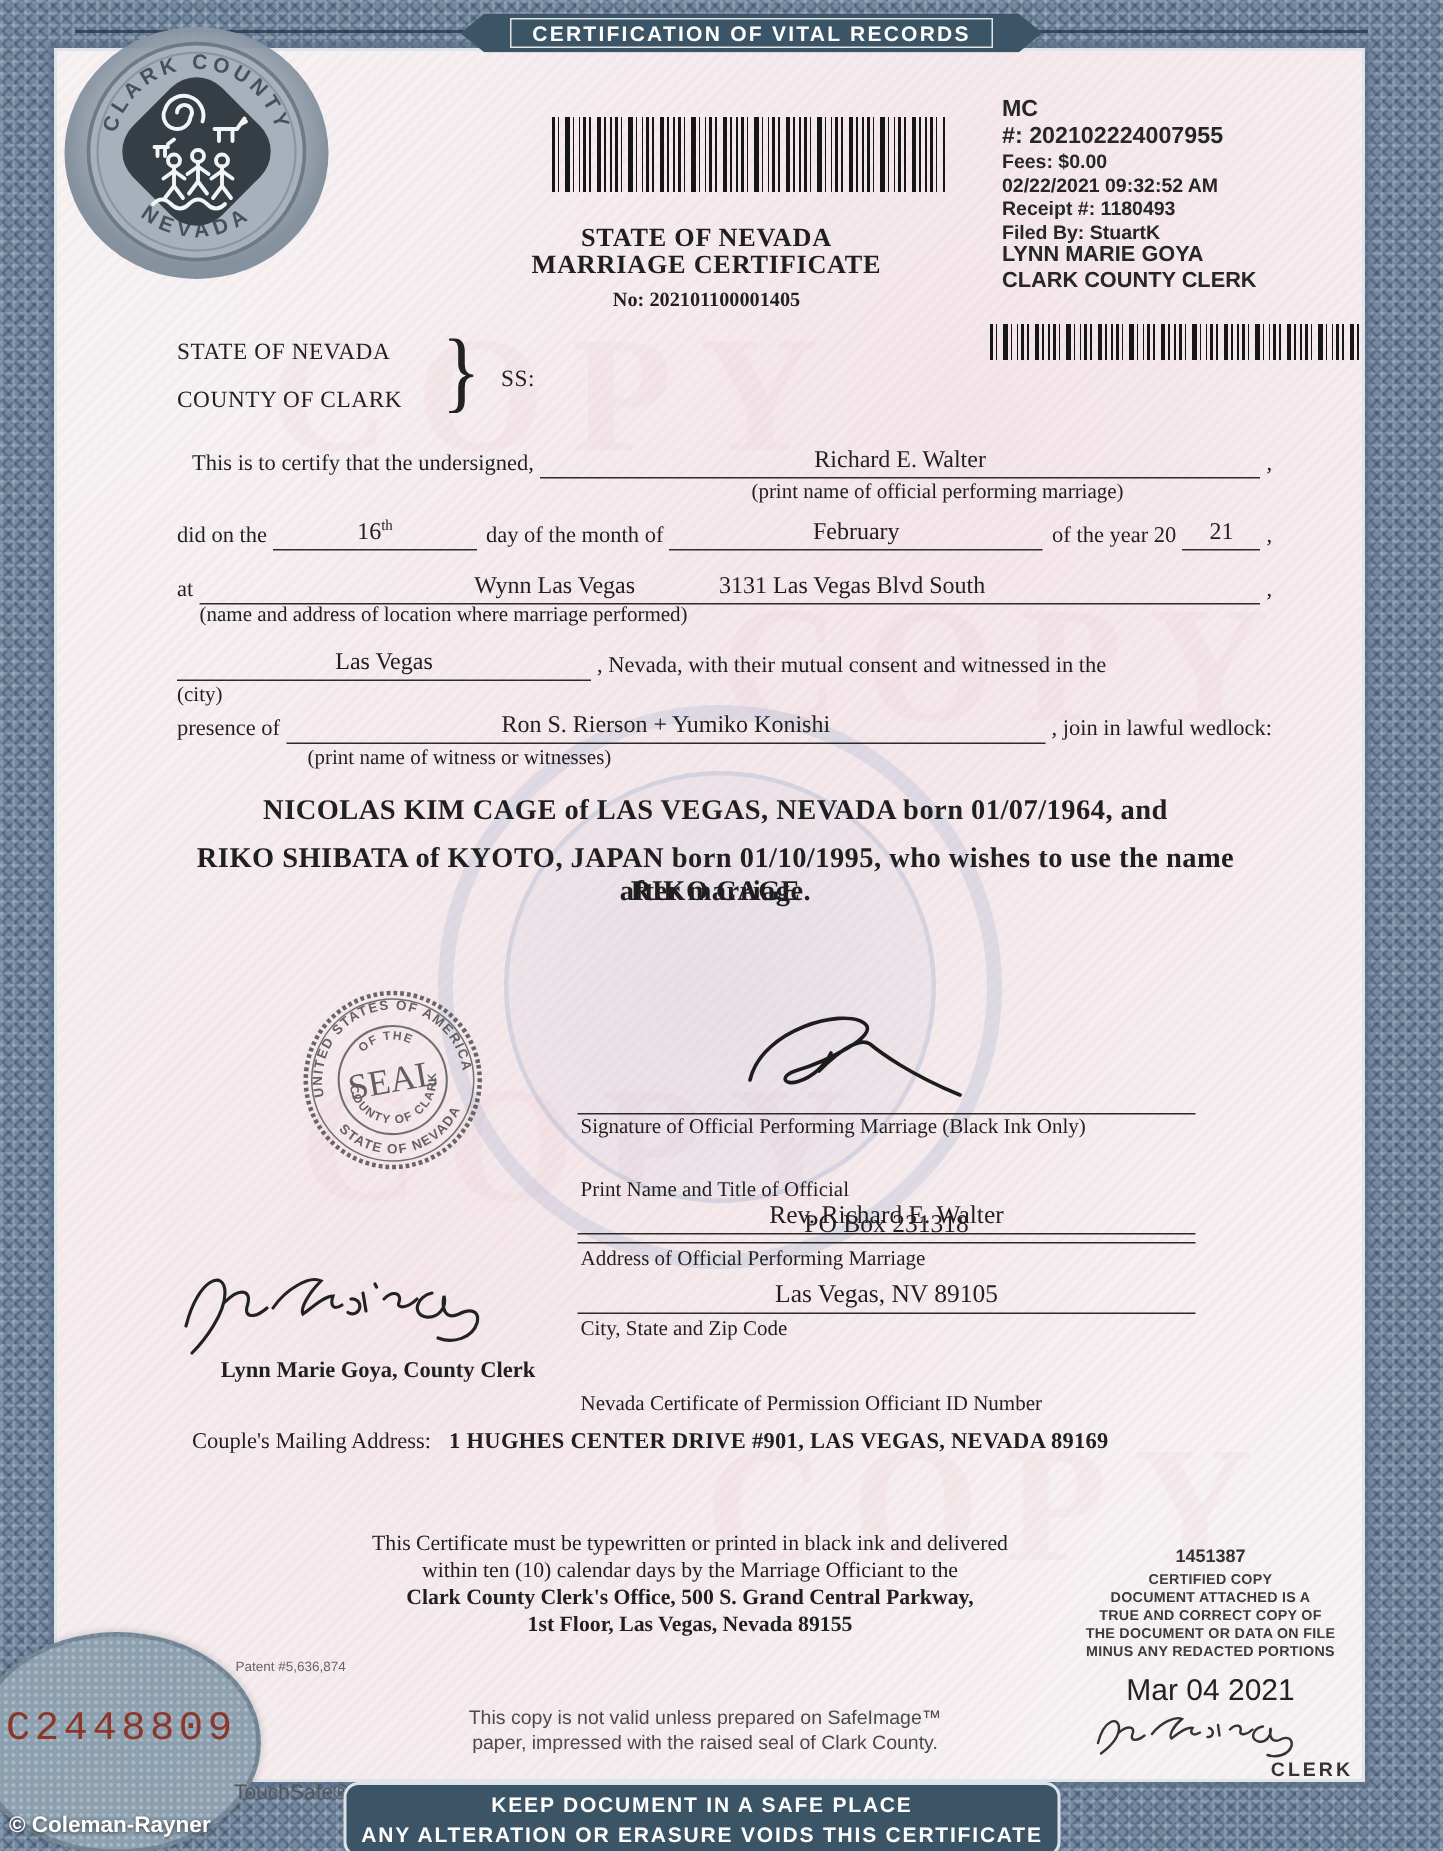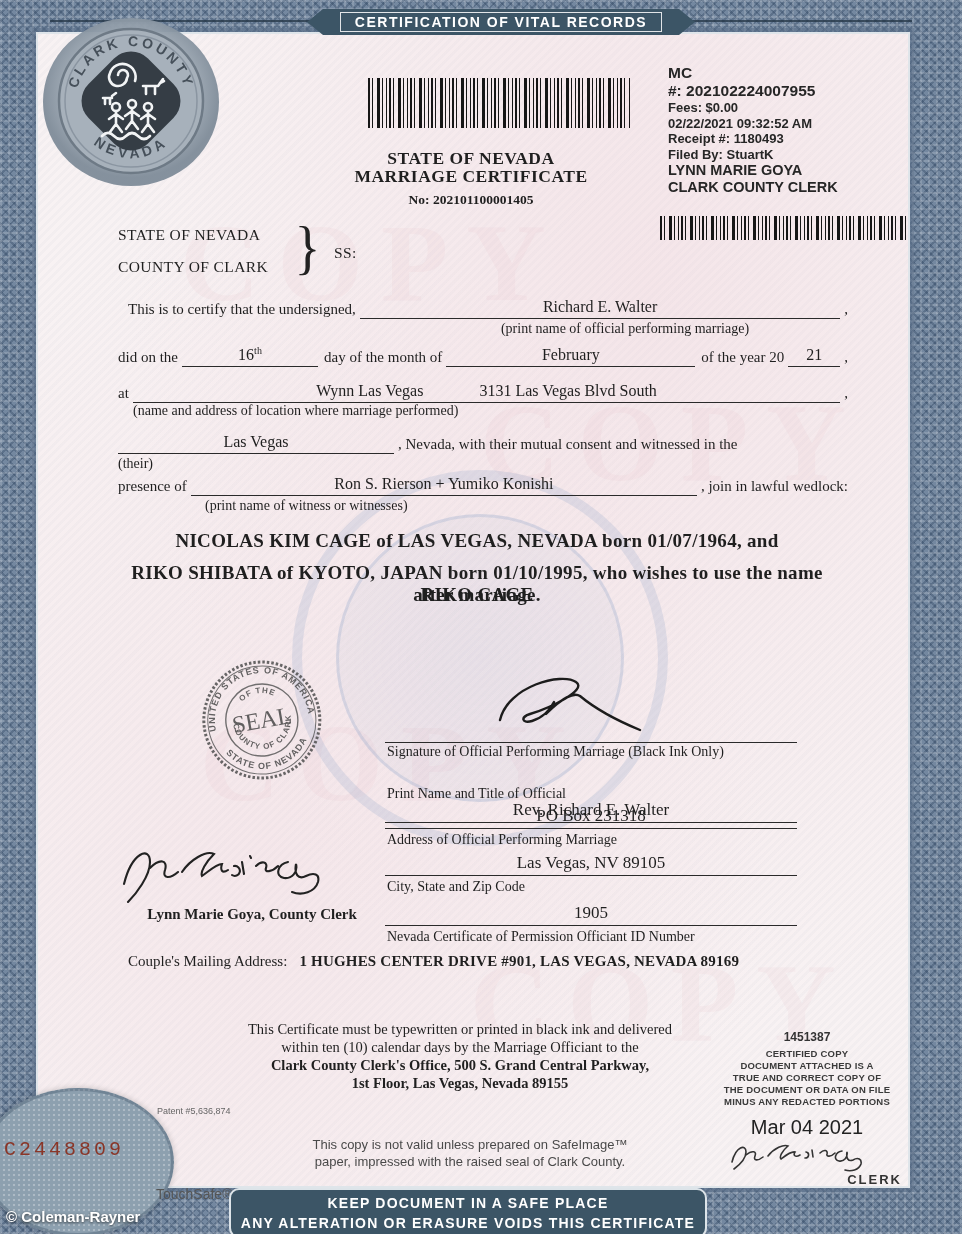--- a/index.html
+++ b/index.html
@@ -66,21 +66,21 @@
   .cert-date{top:1116px;font-size:20px;color:#222;font-weight:normal;}
   .cert-clerk{top:1172px;font-size:13px;font-weight:bold;letter-spacing:2px;color:#333;text-align:right;}
   .patent{position:absolute;left:157px;top:1106px;z-index:3;font:9px "Liberation Sans",sans-serif;color:#666;}
   .validity{position:absolute;left:270px;width:400px;top:1136px;z-index:3;text-align:center;
     font:13px "Liberation Sans",sans-serif;color:#4a4a4a;line-height:17px;}
   .touchsafe{position:absolute;left:156px;top:1186px;z-index:7;font:14px "Liberation Sans",sans-serif;color:#555;}
   .oval{position:absolute;left:-18px;top:1088px;width:192px;height:148px;z-index:6;border-radius:50%;
     background-color:#8da0af;
     background-image:radial-gradient(circle at 2px 2px, rgba(255,255,255,.28) 1px, transparent 1.6px);
     background-size:5px 5px;box-shadow:inset 0 0 0 3px rgba(70,90,110,.4), 0 0 6px rgba(0,0,0,.2);}
-  .ctrl{position:absolute;left:4px;top:1138px;z-index:7;font-family:"Liberation Mono",monospace;font-size:20px;color:#8a3628;letter-spacing:3px;}
+  .ctrl{position:absolute;left:4px;top:1138px;z-index:7;font-family:"Liberation Mono",monospace;font-size:27px;color:#8a3628;letter-spacing:3px;}
   .credit{position:absolute;left:6px;top:1208px;z-index:8;font:bold 15px "Liberation Sans",sans-serif;color:#fff;text-shadow:0 1px 3px rgba(0,0,0,.7);}
   .svgabs{position:absolute;z-index:4;}
   .seal-stamp{transform:rotate(-10deg);opacity:.85;}
 </style>
 </head>
 <body>
 
 <div class="page">
 
   <div class="paper"></div>
@@ -180,21 +180,21 @@
       <span>3131 Las Vegas Blvd South</span>
     </span>
     <span class="lbl after">,</span>
   </div>
   <div class="cap" style="left:133px;top:403px;">(name and address of location where marriage performed)</div>
 
   <div class="frow" style="top:428px;height:26px;">
     <span class="uline" style="width:268px;">Las Vegas</span>
     <span class="lbl after">, Nevada, with their mutual consent and witnessed in the</span>
   </div>
-  <div class="cap" style="left:118px;top:456px;">(their)</div>
+  <div class="cap" style="left:118px;top:456px;">(city)</div>
 
   <div class="frow" style="top:470px;height:26px;">
     <span class="lbl">presence of</span>
     <span class="uline grow">Ron S. Rierson + Yumiko Konishi</span>
     <span class="lbl after">, join in lawful wedlock:</span>
   </div>
   <div class="cap" style="left:205px;top:498px;">(print name of witness or witnesses)</div>
 
   <div class="party" style="top:530px;">NICOLAS KIM CAGE of LAS VEGAS, NEVADA born 01/07/1964, and</div>
   <div class="party" style="top:562px;">RIKO SHIBATA of KYOTO, JAPAN born 01/10/1995, who wishes to use the name RIKO CAGE</div>
@@ -228,21 +228,20 @@
 
   <div class="oline" style="top:760px;margin-top:40px;">Rev. Richard E. Walter</div>
   <div class="ocap" style="top:786px;">Print Name and Title of Official</div>
 
   <div class="oline" style="top:806px;">PO Box 231318</div>
   <div class="ocap" style="top:832px;">Address of Official Performing Marriage</div>
 
   <div class="oline" style="top:853px;">Las Vegas, NV 89105</div>
   <div class="ocap" style="top:879px;">City, State and Zip Code</div>
 
-  <div class="oline" style="top:903px;">1905</div>
   <div class="ocap" style="top:929px;">Nevada Certificate of Permission Officiant ID Number</div>
 
   <svg class="svgabs" style="left:110px;top:832px;" width="260" height="76" viewBox="0 0 260 76">
     <path d="M14 52 C22 20, 40 14, 40 30 C40 44, 26 62, 18 70 M40 36 C50 26, 58 28, 55 38 C52 47, 60 47, 68 40 M72 40 C80 28, 96 18, 104 22 C96 30, 90 40, 92 44 C98 40, 106 32, 112 32 C110 38, 112 42, 118 38 M124 34 a5 5 0 1 1 -2 9 M132 30 l2 12 M140 24 l1 2 M146 34 c6 -6 12 -4 10 2 c-2 5, 6 4, 12 -2 M178 30 c-10 2, -14 14, -4 16 c8 1, 14 -6, 12 -14 c-2 10, 2 16, 10 12 c8 -4, 14 -2, 12 6 c-3 10, -16 14, -26 10" fill="none" stroke="#222" stroke-width="2.1" stroke-linecap="round"></path>
   </svg>
   <div class="clerkname">Lynn Marie Goya, County Clerk</div>
 
   <div class="mailing">
     <span>Couple's Mailing Address:</span><b>1 HUGHES CENTER DRIVE #901, LAS VEGAS, NEVADA 89169</b>
   </div>

